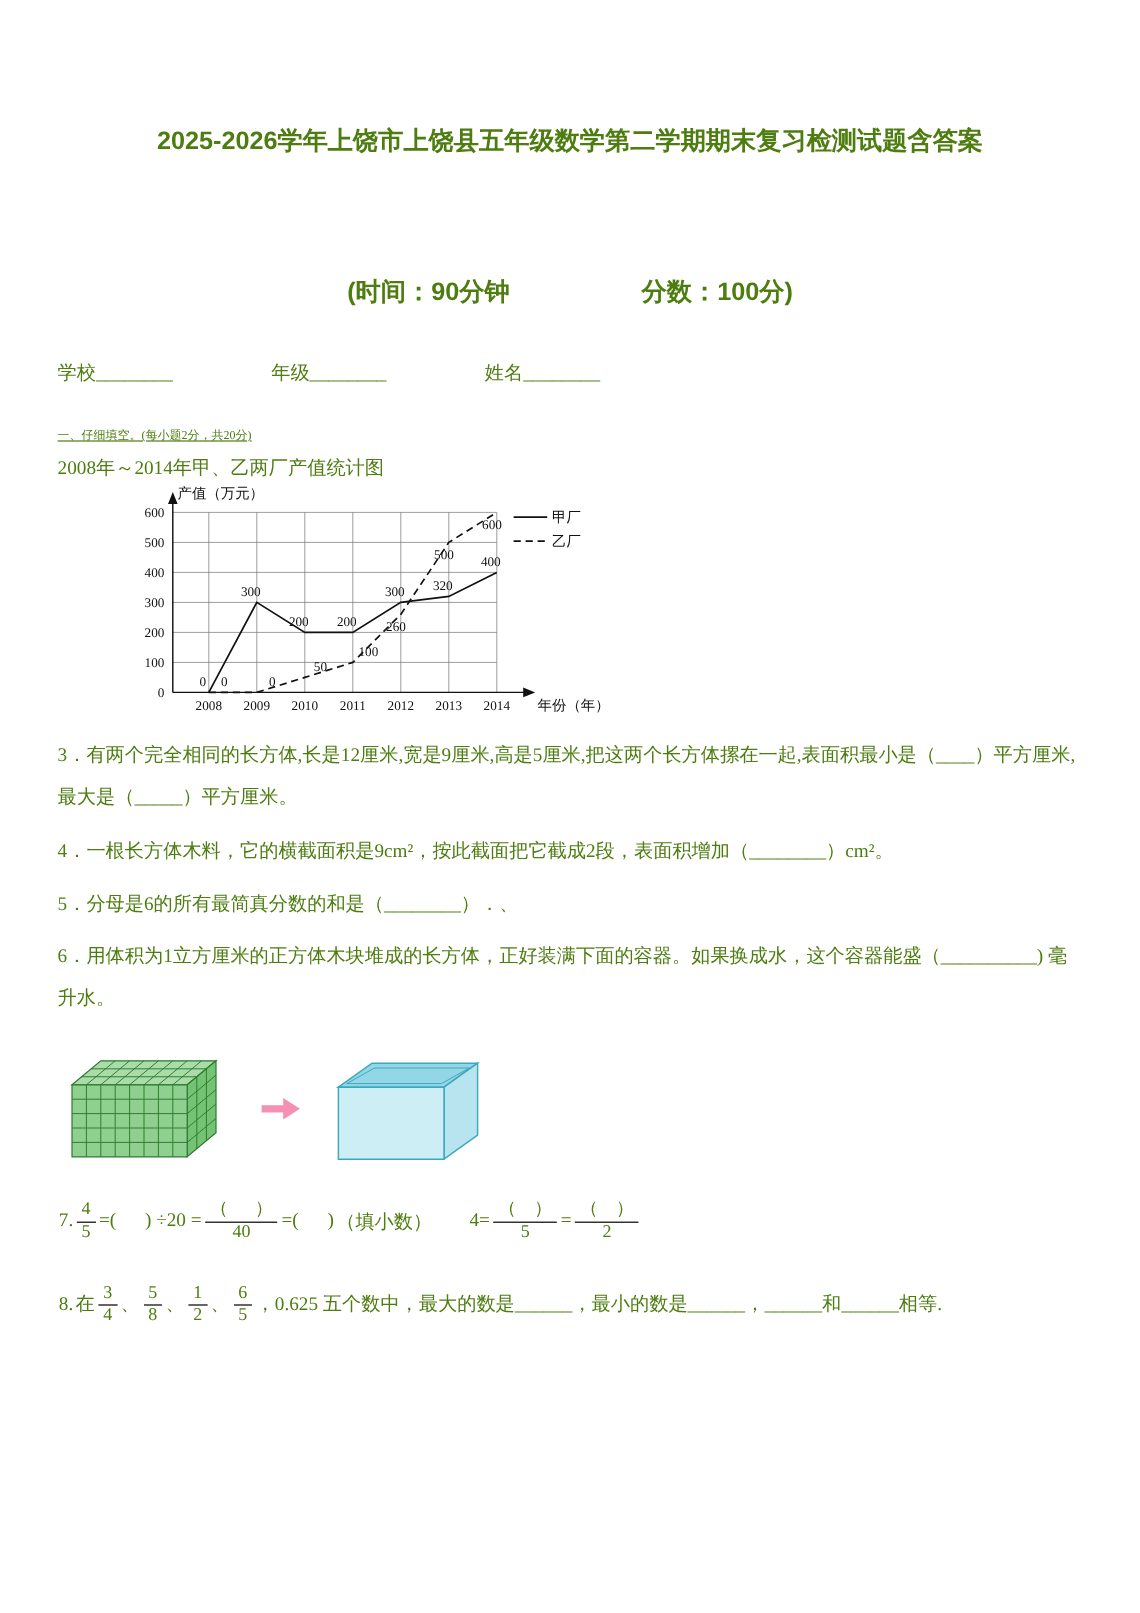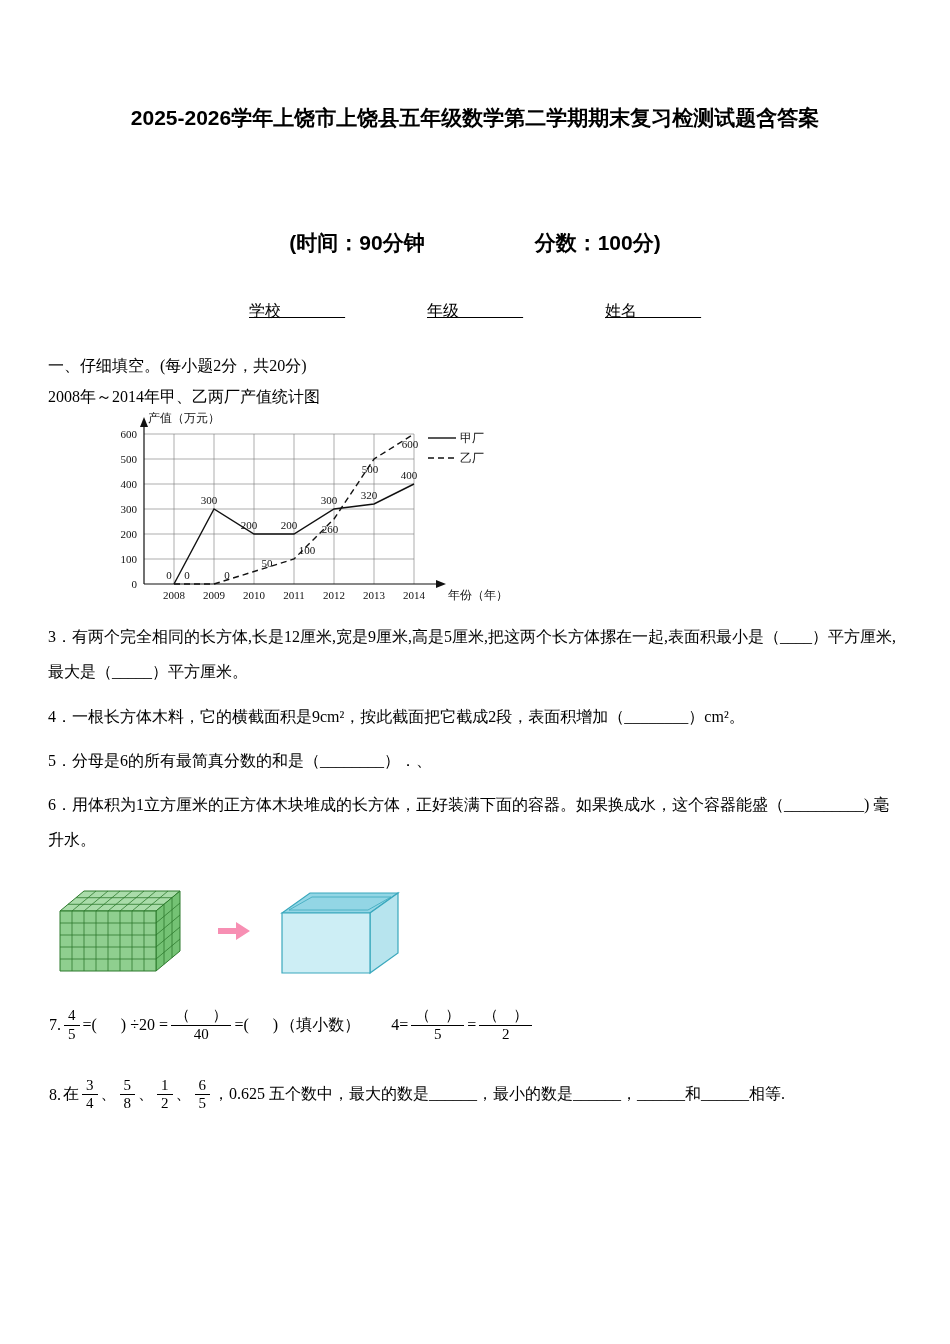--- a/index.html
+++ b/index.html
@@ -1,32 +1,32 @@
 <!DOCTYPE html>
 <html><head>
 <meta charset="utf-8">
 <style>
   html,body{margin:0;padding:0;background:#ffffff;}
   .page{
     width:950px;height:1108px;box-sizing:border-box;
     padding:104px 48px 40px 48px;
     font-family:"Liberation Serif",serif;
-    color:#000000;font-size:16px;overflow:hidden;background:#fff;
+    color:#4d7c0f;font-size:16px;overflow:hidden;background:#fff;
   }
   .title{
     font-family:"Liberation Sans",sans-serif;
     font-size:21px;font-weight:bold;text-align:center;margin:0;line-height:1.3;
   }
   .meta-row{
     display:flex;justify-content:center;gap:110px;
     font-family:"Liberation Sans",sans-serif;
     font-weight:bold;font-size:21px;margin-top:98px;
   }
-  .info-row{display:flex;justify-content:center;gap:82px;margin-top:44px;font-size:16px;text-decoration:underline;}
-  .section-title{margin-top:34px;font-size:16px;}
+  .info-row{display:flex;justify-content:flex-start;gap:82px;margin-top:44px;font-size:16px;}
+  .section-title{margin-top:34px;font-size:10px;text-decoration:underline;}
   .q{margin:9px 0 0 0;line-height:2.2;}
   .pre{white-space:pre;}
   .chart-block{margin-top:10px;}
   .chart-title{margin:0 0 2px 0;}
   #chart-svg{margin-left:34px;display:block;}
   #chart-svg text{font-family:"Liberation Serif",serif;}
   .frac{
     display:inline-flex;flex-direction:column;align-items:center;
     vertical-align:middle;line-height:1.15;margin:0 3px;font-size:15px;
   }

